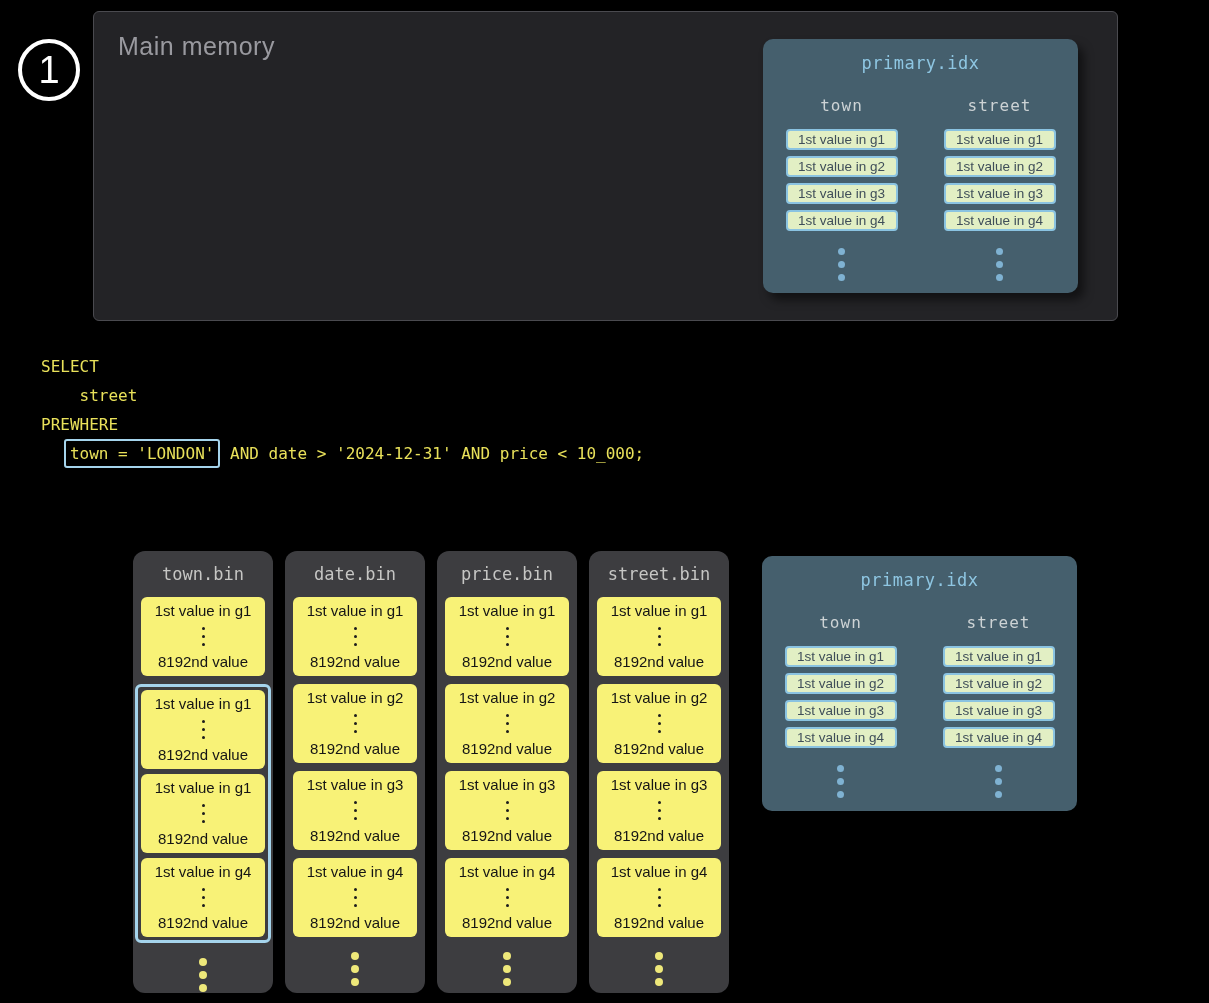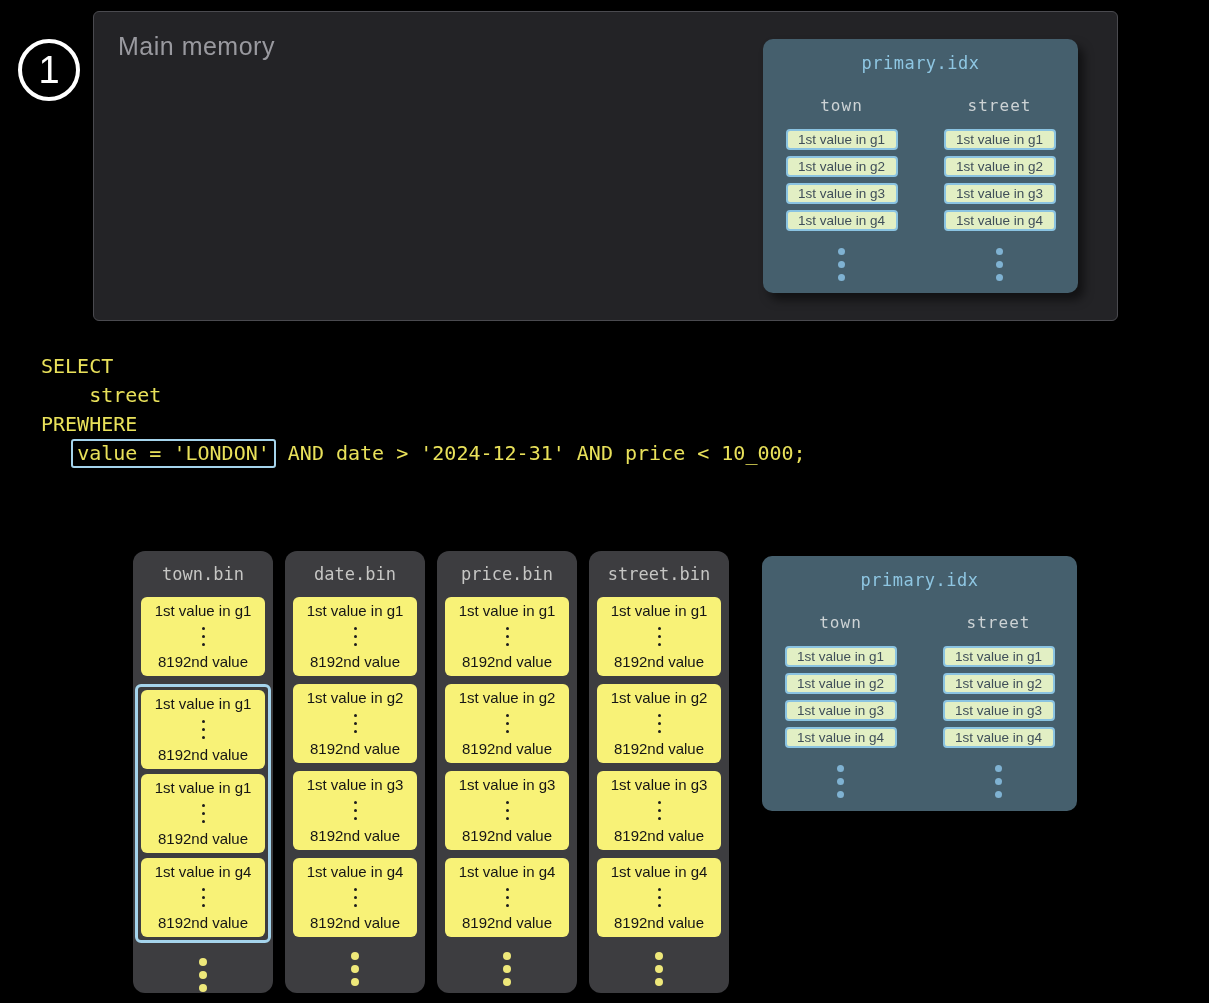--- a/index.html
+++ b/index.html
@@ -36,21 +36,21 @@
     justify-content:center;margin-bottom:6px;line-height:1;}
 
   .vdots{display:flex;flex-direction:column;align-items:center;}
   .vdots .dot{border-radius:50%;}
   .vdots.blue{margin-top:8px;}
   .vdots.blue .dot{width:7px;height:7px;background:var(--dot-blue);margin:3px 0;}
   .vdots.dark .dot{width:3px;height:3px;background:#1c1c1c;margin:2.5px 0;}
   .vdots.yellow{margin-top:12px;}
   .vdots.yellow .dot{width:8px;height:8px;background:var(--dot-yellow);margin:2.5px 0;}
 
-  .sql{position:absolute;left:41px;top:352px;font-family:var(--mono);font-size:20px;
+  .sql{position:absolute;left:41px;top:352px;font-family:var(--mono);font-size:16px;
     color:var(--code-yellow);line-height:29px;white-space:pre;}
   .sql-hl{border:2px solid var(--hl-blue);border-radius:3px;padding:1px 4px;margin-left:-6px;display:inline-block;line-height:23px;}
 
   .bin{position:absolute;top:551px;width:140px;height:442px;background:var(--bin-gray);
     border-radius:12px;box-shadow:4px 5px 8px rgba(0,0,0,.45);}
   .bin-0{left:133px;} .bin-1{left:285px;} .bin-2{left:437px;} .bin-3{left:589px;}
   .bin-title{text-align:center;margin-top:13px;font-family:var(--mono);font-size:17px;color:var(--bin-title);}
   .bin-body{margin-top:13px;}
   .block{width:124px;height:79px;margin:0 auto 8px;background:var(--block-yellow);border-radius:6px;
     color:#151515;display:flex;flex-direction:column;align-items:center;justify-content:space-between;
@@ -94,21 +94,21 @@
             <div class="vdots blue">
               <span class="dot"></span>
               <span class="dot"></span>
               <span class="dot"></span>
             </div>
           </div>
         </div>
     </div>
   </div>
 
-  <pre class="sql"><div class="sql-line">SELECT</div><div class="sql-line">    street</div><div class="sql-line">PREWHERE</div><div class="sql-line"><span>   </span><span class="sql-hl">value = 'LONDON'</span><span> AND date &gt; '2024-12-31' AND price &lt; 10_000;</span></div></pre>
+  <pre class="sql"><div class="sql-line">SELECT</div><div class="sql-line">    street</div><div class="sql-line">PREWHERE</div><div class="sql-line"><span>   </span><span class="sql-hl">town = 'LONDON'</span><span> AND date &gt; '2024-12-31' AND price &lt; 10_000;</span></div></pre>
 
   <div class="bin bin-0">
     <div class="bin-title">town.bin</div>
     <div class="bin-body">
         <div class="block">
           <div class="block-label">1st value in g1</div>
           <div class="vdots dark">
             <span class="dot"></span>
             <span class="dot"></span>
             <span class="dot"></span>

